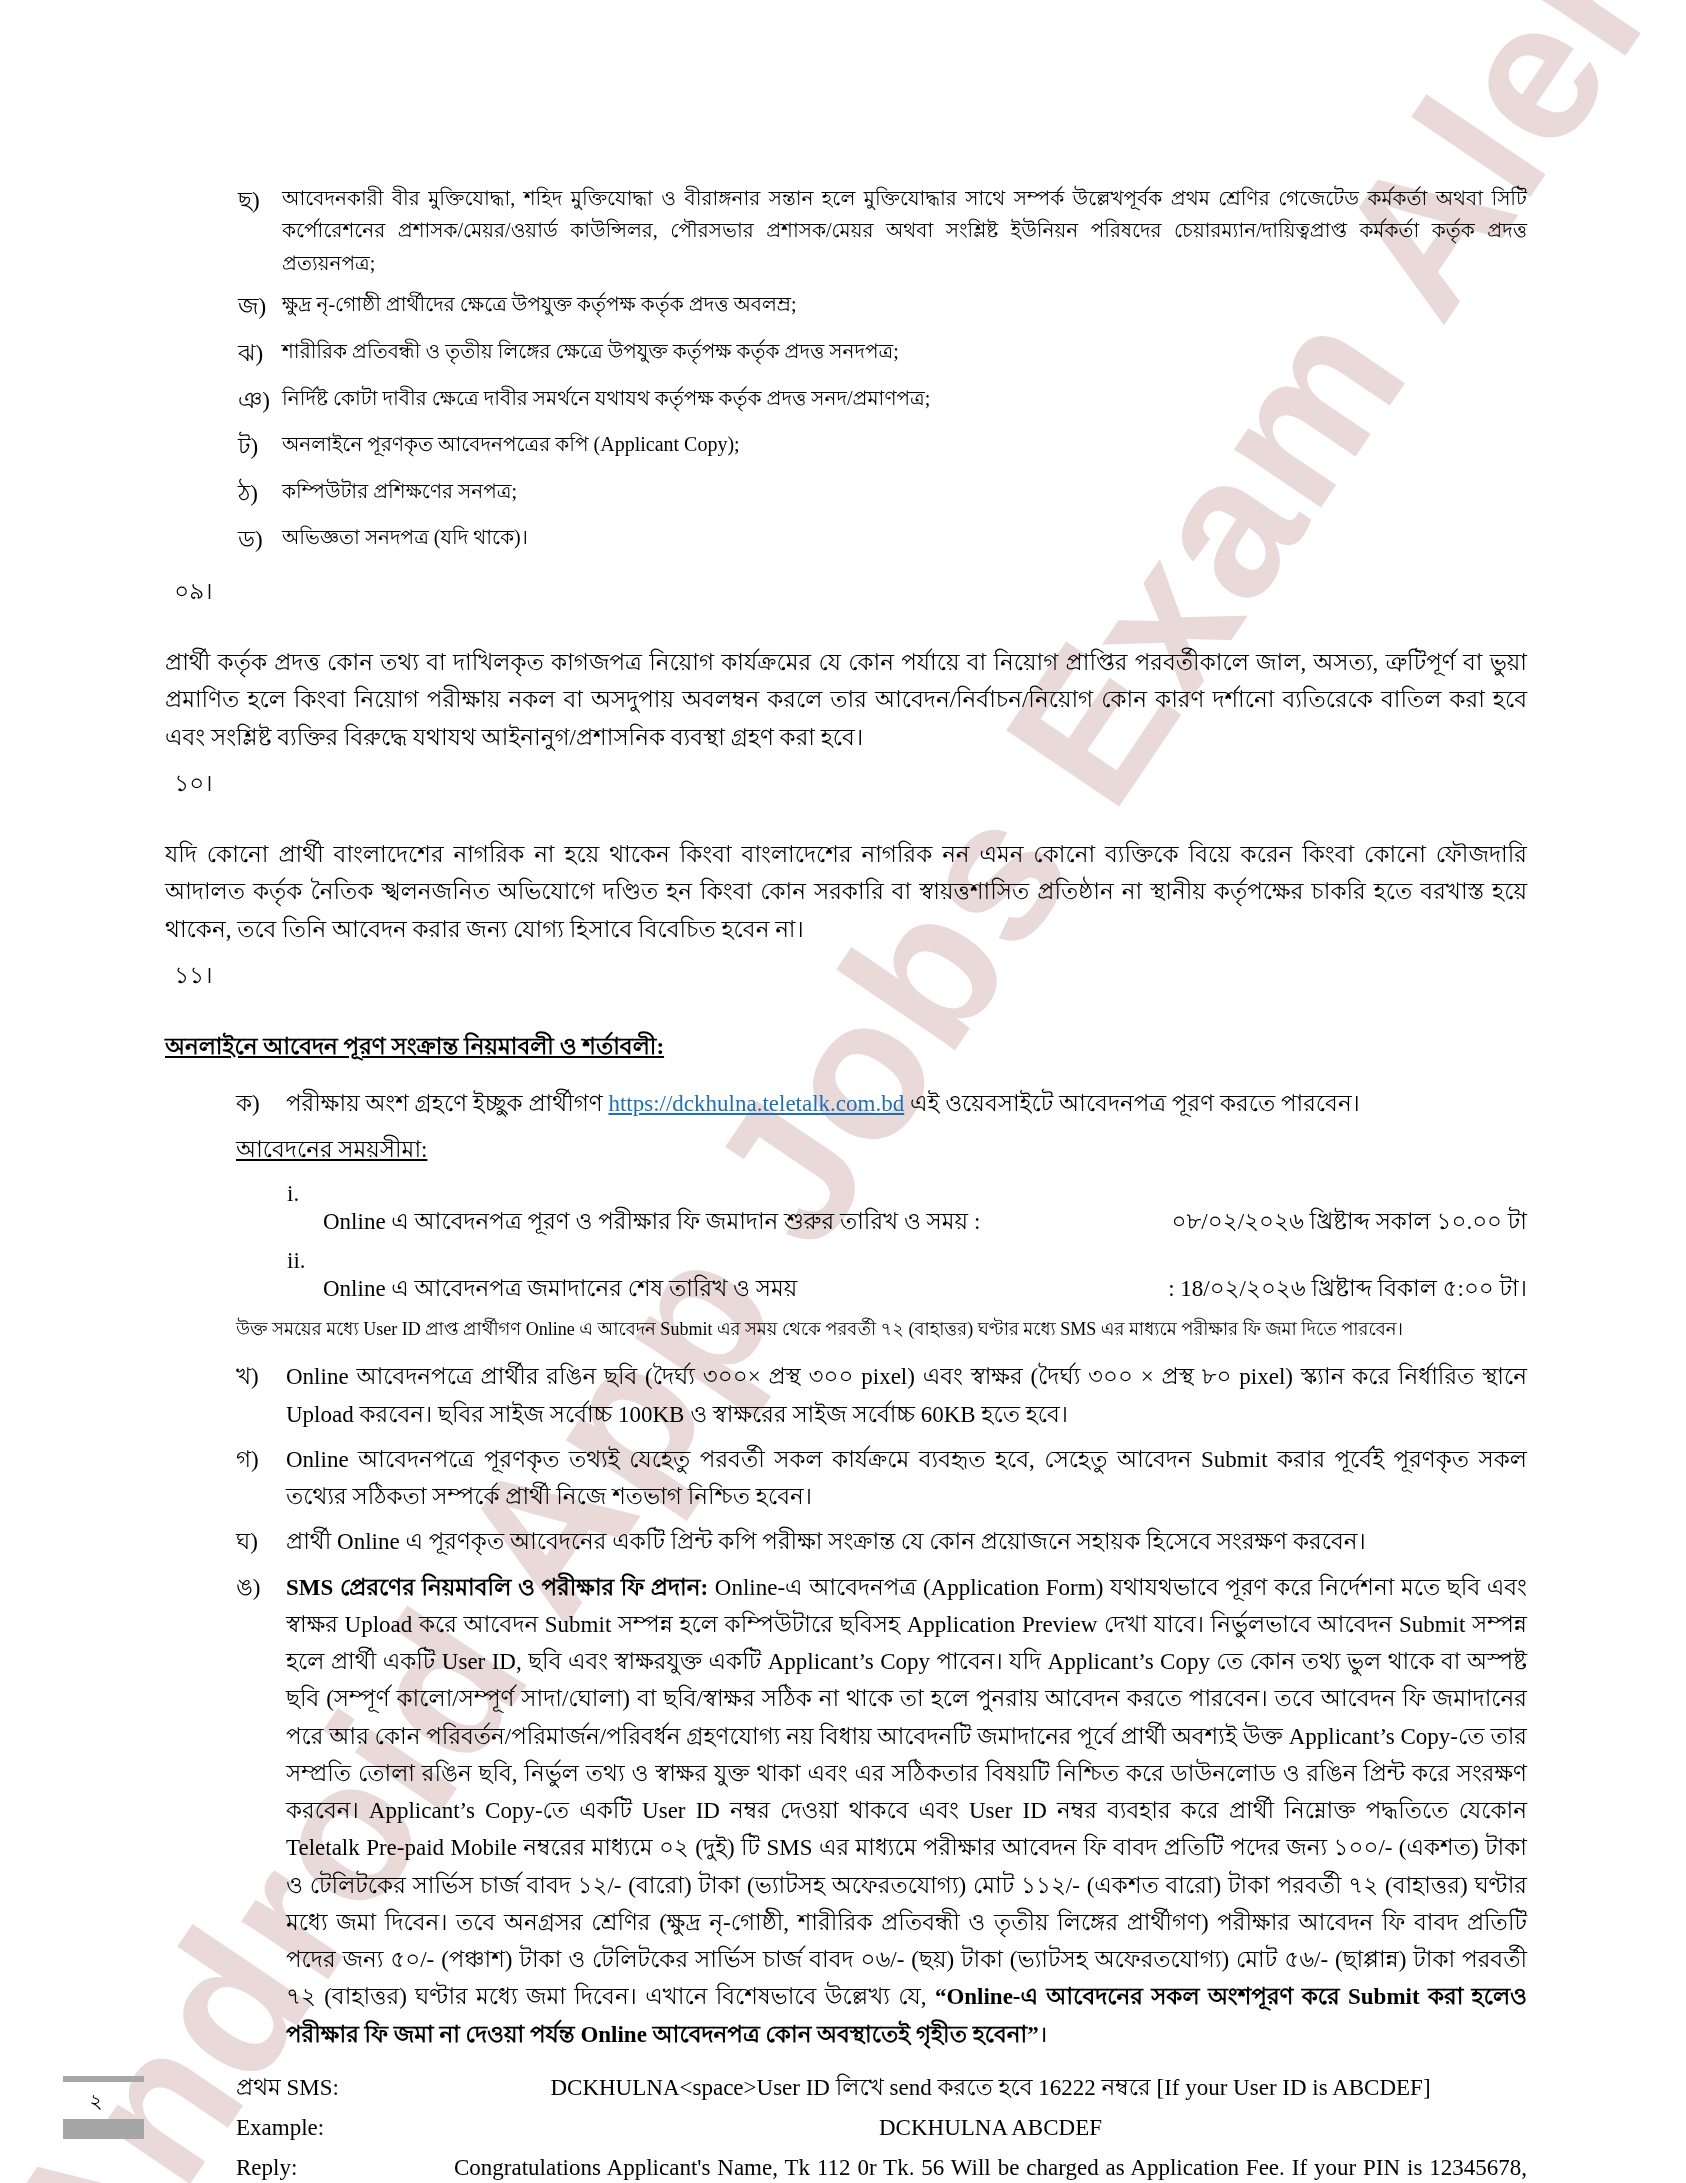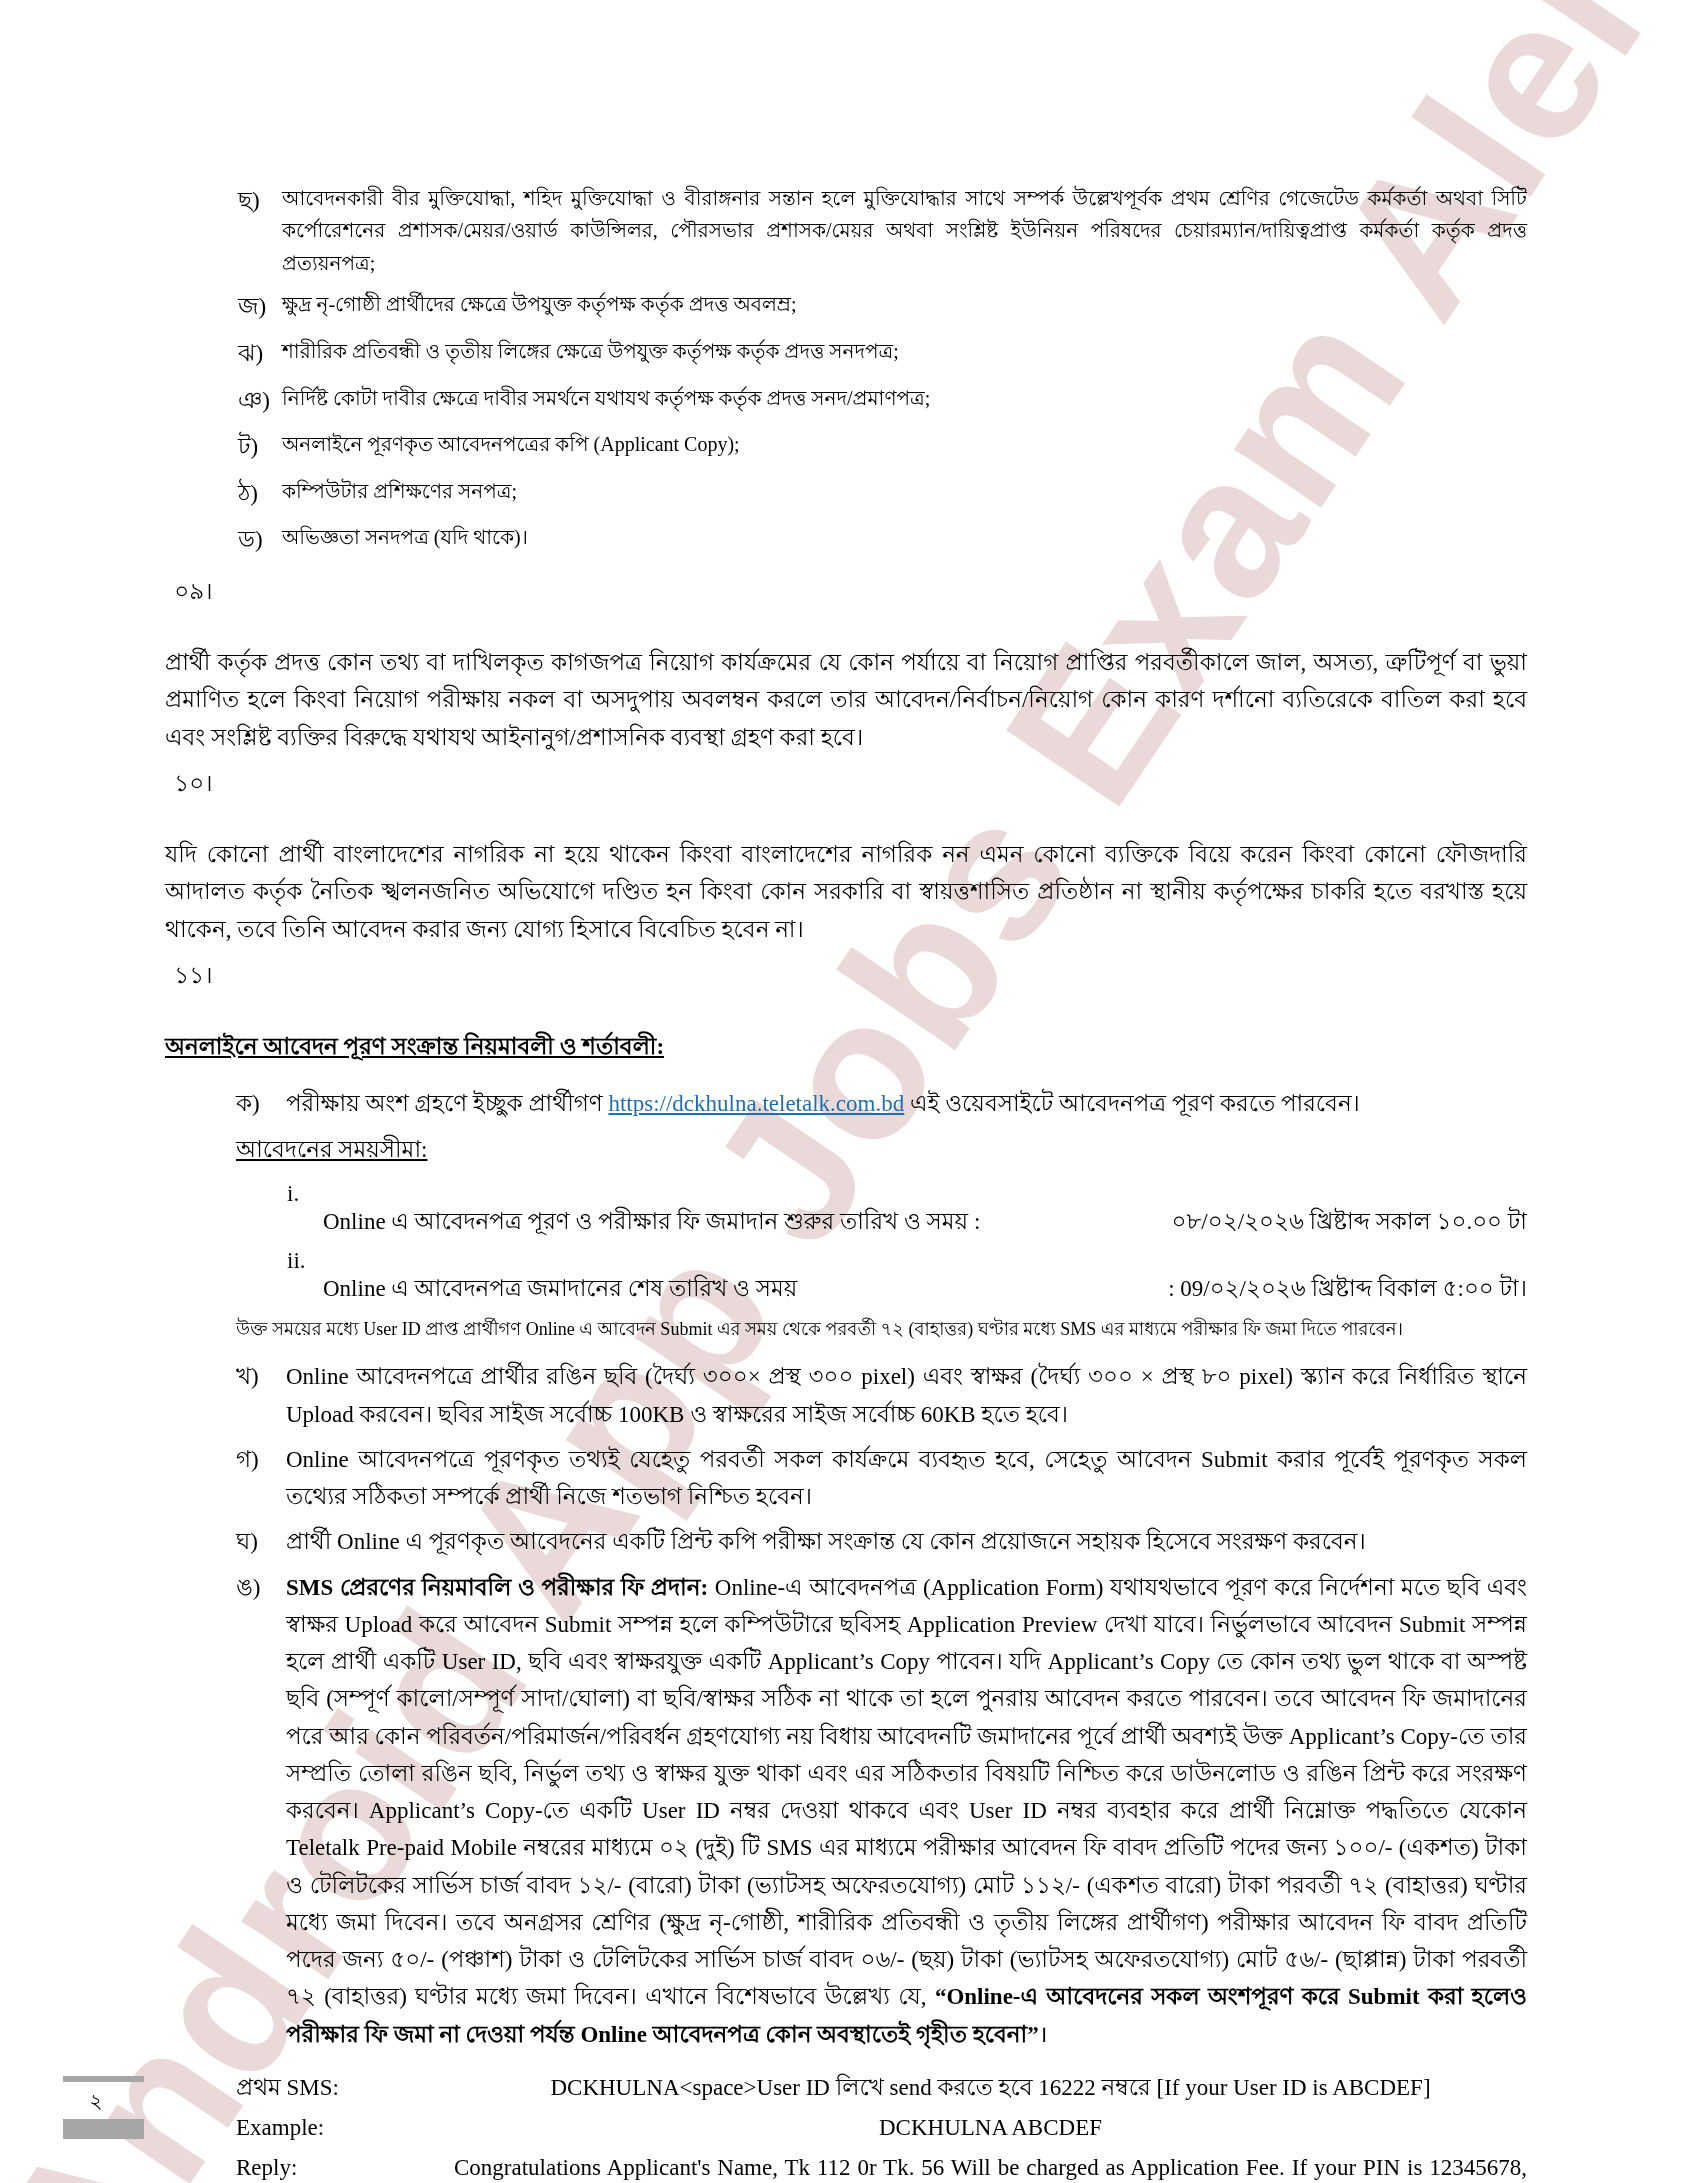--- a/index.html
+++ b/index.html
@@ -269,21 +269,21 @@
       <div class="rtext">
         <div class="lbl">Online এ আবেদনপত্র পূরণ ও পরীক্ষার ফি জমাদান শুরুর তারিখ ও সময় : </div>
         <div class="val">০৮/০২/২০২৬ খ্রিষ্টাব্দ সকাল ১০.০০ টা</div>
       </div>
     </div>
 
     <div class="roman-row" style="margin-bottom:6.6px;">
       <div class="rn">ii.</div>
       <div class="rtext">
         <div class="lbl">Online এ আবেদনপত্র জমাদানের শেষ তারিখ ও সময়</div>
-        <div class="val">: 09/০২/২০২৬ খ্রিষ্টাব্দ বিকাল ৫:০০ টা।</div>
+        <div class="val">: 18/০২/২০২৬ খ্রিষ্টাব্দ বিকাল ৫:০০ টা।</div>
       </div>
     </div>
 
     <div class="plain-block">উক্ত সময়ের মধ্যে User ID প্রাপ্ত প্রার্থীগণ Online এ আবেদন Submit এর সময় থেকে পরবর্তী ৭২ (বাহাত্তর) ঘণ্টার মধ্যে SMS এর মাধ্যমে পরীক্ষার ফি জমা দিতে পারবেন।</div>
 
     <div class="sub11">
       <div class="mark">খ)</div>
       <div class="txt">Online আবেদনপত্রে প্রার্থীর রঙিন ছবি (দৈর্ঘ্য ৩০০× প্রস্থ ৩০০ pixel) এবং স্বাক্ষর (দৈর্ঘ্য ৩০০ × প্রস্থ ৮০ pixel) স্ক্যান করে নির্ধারিত স্থানে Upload করবেন। ছবির সাইজ সর্বোচ্চ 100KB ও স্বাক্ষরের সাইজ সর্বোচ্চ 60KB হতে হবে।</div>
     </div>
 

